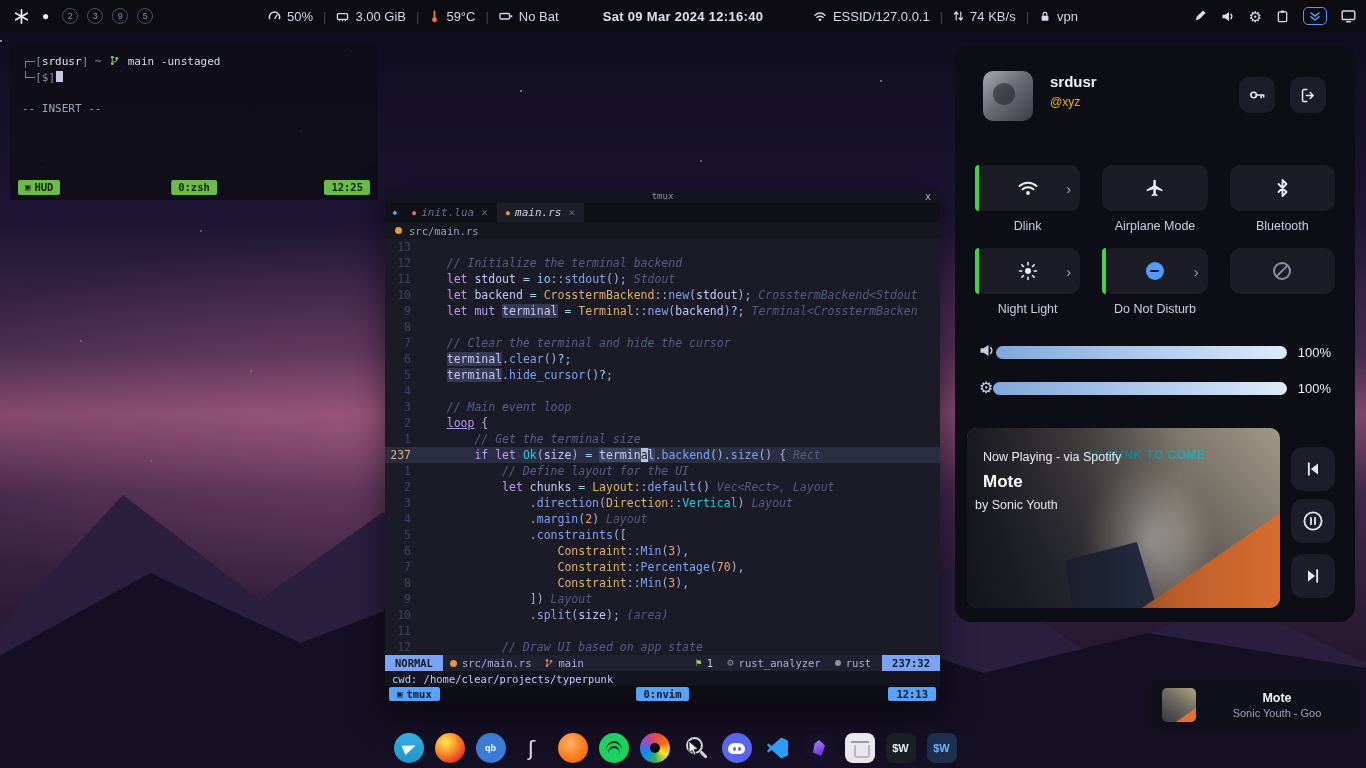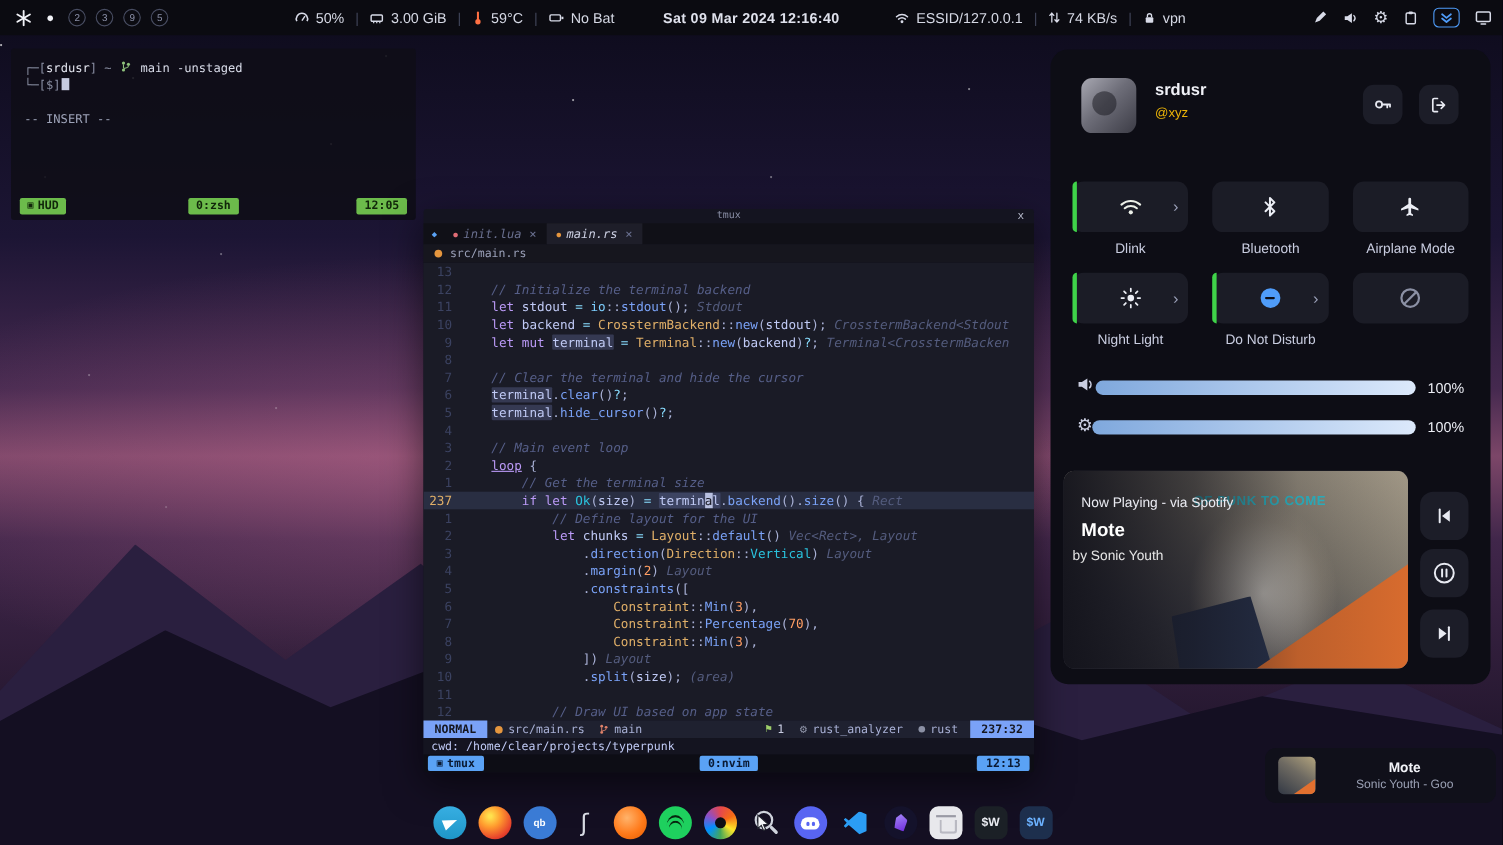--- a/index.html
+++ b/index.html
@@ -333,21 +333,21 @@
     <div>
       <span class="tfr">└─[$]</span><span class="tcursor"></span>
     </div>
     <div class="tmode">-- INSERT --</div>
     <div class="tbar">
       <span class="pillg l">
           <span class="pic">▣</span>
           <span>HUD</span>
         </span>
       <span class="pillg c">0:zsh</span>
-      <span class="pillg r">12:05</span>
+      <span class="pillg r">12:25</span>
     </div>
   </div>
 
   <div class="ed">
     <div class="ed-title">
       <span>tmux</span>
       <span class="ed-x">x</span>
     </div>
     <div class="tabs">
       <span class="nvim-ic">◆</span>
@@ -539,36 +539,36 @@
         <div class="qt-card active" id="qt0">
           <svg width="22" height="18" viewBox="0 0 22 18">
               <path d="M2.5 7C7.5 2.6 14.5 2.6 19.5 7M5.5 10.3c3.2-2.7 7.8-2.7 11 0" fill="none" stroke="#ecf0e8" stroke-width="1.9" stroke-linecap="round"></path>
               <circle cx="11" cy="14" r="1.9" fill="#ecf0e8"></circle>
             </svg>
           <span class="chev">›</span>
         </div>
         <div class="qt-label">Dlink</div>
       </div>
       <div class="qt-cell">
+        <div class="qt-card" id="qt2">
+          <svg width="20" height="20" viewBox="0 0 24 24">
+              <path d="M21 16v-2l-8-5V3.5a1.5 1.5 0 0 0-3 0V9l-8 5v2l8-2.5V19l-2 1.5V22l3.5-1 3.5 1v-1.5L13 19v-5.5z" fill="#eceef5"></path>
+            </svg>
+          <span class="chev"></span>
+        </div>
+        <div class="qt-label">Airplane Mode</div>
+      </div>
+      <div class="qt-cell">
         <div class="qt-card" id="qt1">
           <svg width="13" height="20" viewBox="0 0 12 20">
               <path d="M2 6l8 8-4 4V2l4 4-8 8" fill="none" stroke="#eceef5" stroke-width="1.8" stroke-linecap="round" stroke-linejoin="round"></path>
             </svg>
           <span class="chev"></span>
         </div>
         <div class="qt-label">Bluetooth</div>
-      </div>
-      <div class="qt-cell">
-        <div class="qt-card" id="qt2">
-          <svg width="20" height="20" viewBox="0 0 24 24">
-              <path d="M21 16v-2l-8-5V3.5a1.5 1.5 0 0 0-3 0V9l-8 5v2l8-2.5V19l-2 1.5V22l3.5-1 3.5 1v-1.5L13 19v-5.5z" fill="#eceef5"></path>
-            </svg>
-          <span class="chev"></span>
-        </div>
-        <div class="qt-label">Airplane Mode</div>
       </div>
       <div class="qt-cell">
         <div class="qt-card active" id="qt3">
           <svg width="20" height="20" viewBox="0 0 20 20">
               <circle cx="10" cy="10" r="3" fill="#eceef5"></circle>
               <g stroke="#eceef5" stroke-width="1.6" stroke-linecap="round">
                 <path d="M10 1.5v2.3M10 16.2v2.3M1.5 10h2.3M16.2 10h2.3M3.9 3.9l1.6 1.6M14.5 14.5l1.6 1.6M16.1 3.9l-1.6 1.6M5.5 14.5l-1.6 1.6"></path>
               </g>
             </svg>
           <span class="chev">›</span>

